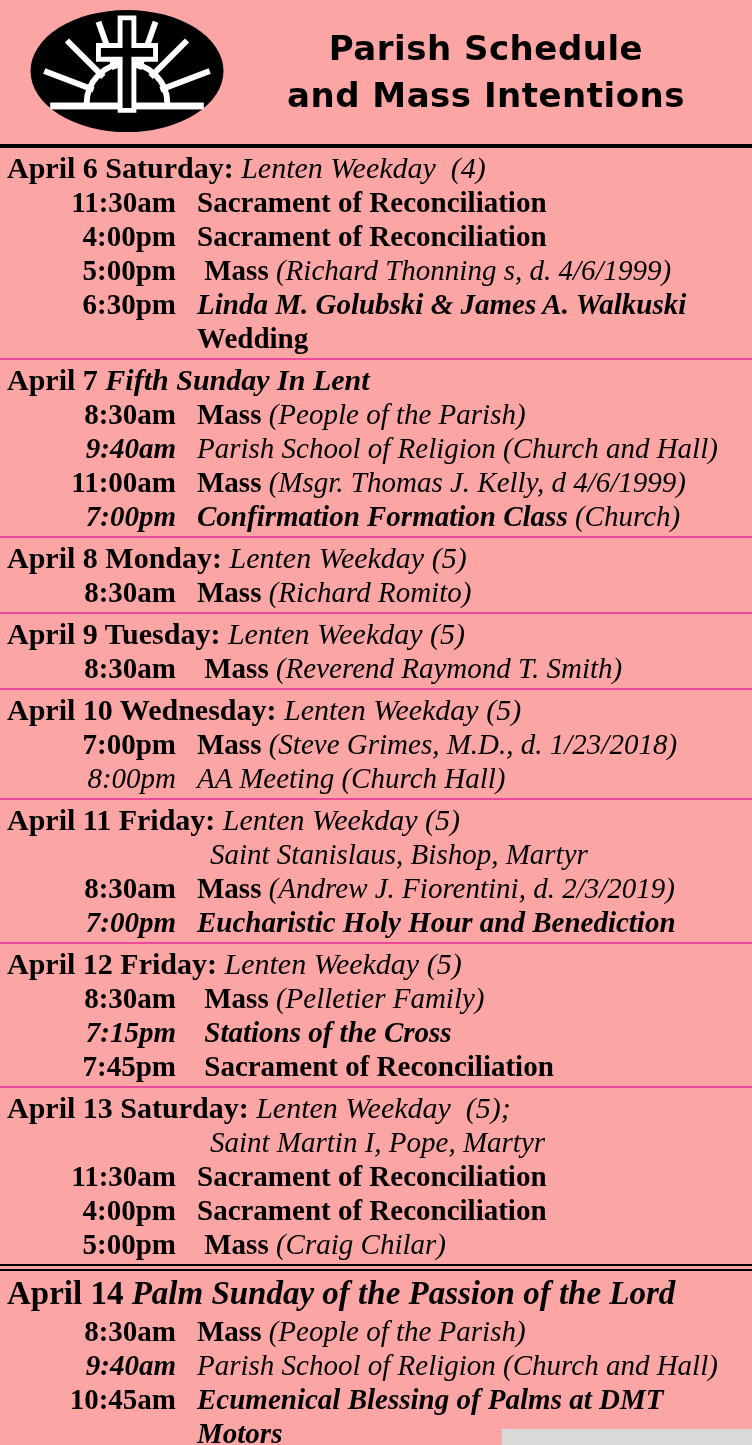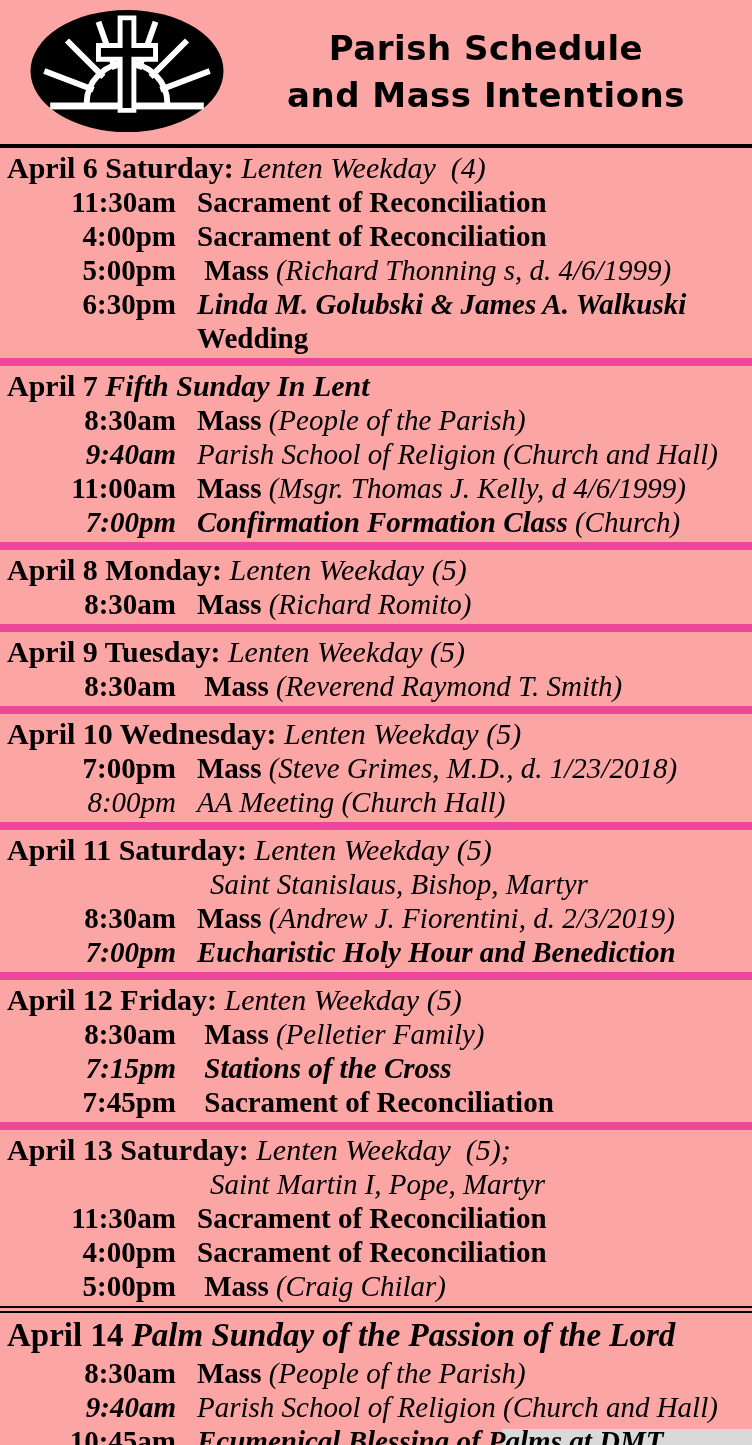--- a/index.html
+++ b/index.html
@@ -36,21 +36,21 @@
     font-weight: 700;
     font-size: 34px;
     line-height: 47px;
     letter-spacing: 0.5px;
     padding-right: 6px;
   }
 
   
   .section {
     padding: 2px 0 3px 0;
-    border-bottom: 8px solid #ec4899;
+    border-bottom: 2px solid #ec4899;
   }
   .section.thick { border-bottom: 7px double #000; }
   .section.last { border-bottom: none; }
   .sec-header {
     font-size: 30px;
     line-height: 35px;
     padding-left: 7px;
     white-space: nowrap;
   }
   .sec-header.large { font-size: 33px; line-height: 41px; }
@@ -158,21 +158,21 @@
           <div class="row">
             <span class="time b">7:00pm</span>
             <span class="desc"><span class="seg b">Mass </span><span class="seg i">(Steve Grimes, M.D., d. 1/23/2018)</span></span>
           </div>
           <div class="row">
             <span class="time i">8:00pm</span>
             <span class="desc"><span class="seg i">AA Meeting (Church Hall)</span></span>
           </div>
         </section>
         <section class="section">
-          <div class="sec-header"><span class="seg b">April 11 Saturday:</span><span class="seg i"> Lenten Weekday (5)</span></div>
+          <div class="sec-header"><span class="seg b">April 11 Friday:</span><span class="seg i"> Lenten Weekday (5)</span></div>
           <div class="row indent"><span class="seg i">Saint Stanislaus, Bishop, Martyr</span></div>
           <div class="row">
             <span class="time b">8:30am</span>
             <span class="desc"><span class="seg b">Mass </span><span class="seg i">(Andrew J. Fiorentini, d. 2/3/2019)</span></span>
           </div>
           <div class="row">
             <span class="time bi">7:00pm</span>
             <span class="desc"><span class="seg bi">Eucharistic Holy Hour and Benediction</span></span>
           </div>
         </section>

